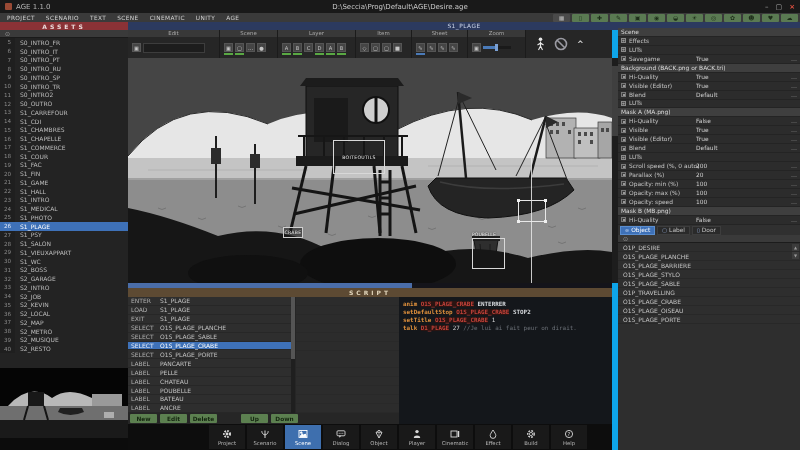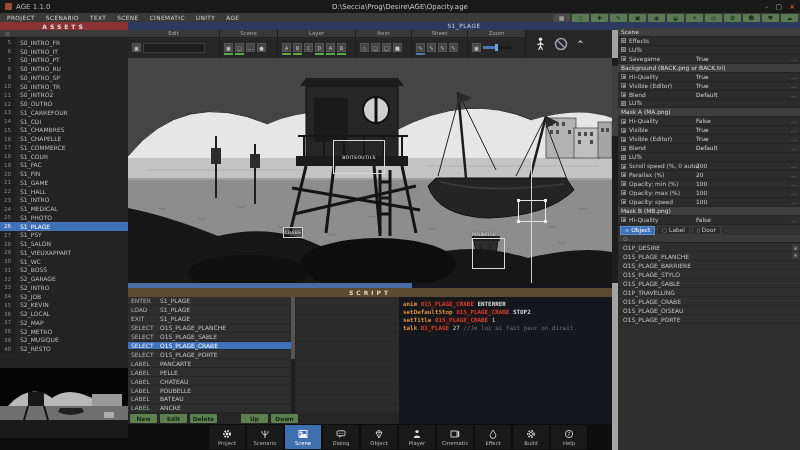--- a/index.html
+++ b/index.html
@@ -1,17 +1,17 @@
 <!DOCTYPE html>
 <html><head>
 <meta charset="utf-8">
 <style>
   * { margin:0; padding:0; box-sizing:border-box; }
   html,body { width:800px; height:450px; background:#101010; font-family:"DejaVu Sans",sans-serif; }
-  #app { position:relative; width:800px; height:450px; background:#a3a3a3; overflow:hidden; }
+  #app { position:relative; width:800px; height:450px; background:#0ea5e9; overflow:hidden; }
 
   
   .titlebar { position:absolute; left:0; top:0; right:0; height:13px; background:#191919; color:#b5b5b5; font-size:7px; display:flex; align-items:center; padding:0 5px; gap:4px; }
   .app-icon { width:7px; height:7px; background:#9a4a35; border-radius:1px; flex:none; }
   .win-path { position:absolute; left:50%; transform:translateX(-50%); color:#c9c9c9; white-space:nowrap; }
   .win-controls { margin-left:auto; display:flex; gap:7px; font-size:7px; color:#aaa; }
   .win-controls .close { color:#e05040; font-weight:bold; }
 
   
   .menubar { position:absolute; left:0; top:13px; right:0; height:9px; background:#3a3a3a; display:flex; align-items:center; font-size:5.8px; color:#d2d2d2; padding-left:7px; gap:11px; letter-spacing:.4px; }
@@ -126,21 +126,21 @@
   .bbtn.selected svg .f { fill:#fff; }
 </style>
 </head>
 <body>
 
 <div id="app">
 
   <div class="titlebar">
     <span class="app-icon"></span>
     <span>AGE 1.1.0</span>
-    <span class="win-path">D:\Seccia\Prog\Desire\AGE\Opacity.age</span>
+    <span class="win-path">D:\Seccia\Prog\Default\AGE\Desire.age</span>
     <span class="win-controls">
       <span>–</span>
       <span>▢</span>
       <span class="close">×</span>
     </span>
   </div>
 
   <div class="menubar">
 
   <span class="menu-item">PROJECT</span>

